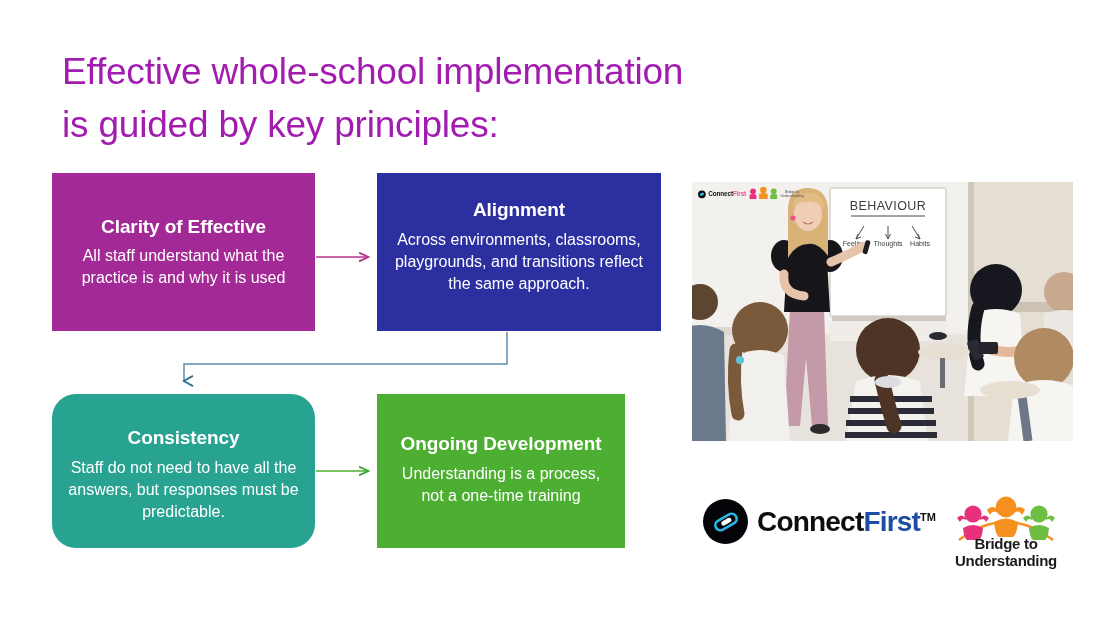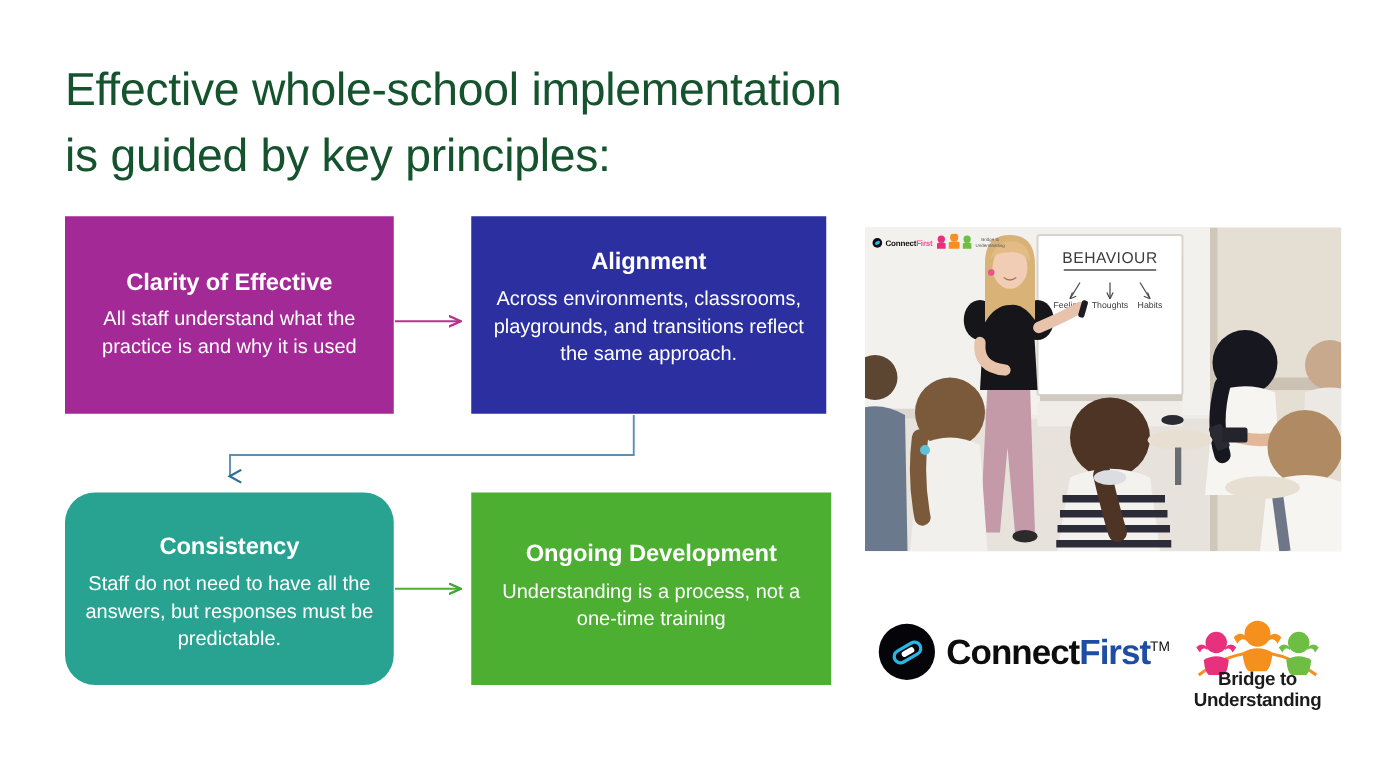--- a/index.html
+++ b/index.html
@@ -8,25 +8,25 @@
     background:#ffffff;
     font-family:"Liberation Sans", sans-serif;
     position:relative;
     overflow:hidden;
   }
   .slide { position:relative; width:1104px; height:622px; }
 
   
   .title {
     position:absolute;
-    left:52px; top:46px;
+    left:62px; top:46px;
     width:760px;
     font-size:37px;
     line-height:1.42;
-    color:#14532d;
+    color:#a21caf;
     font-weight:400;
     letter-spacing:-0.2px;
   }
   .title-line { display:block; white-space:nowrap; }
 
   
   .box {
     position:absolute;
     display:flex;
     flex-direction:column;
@@ -59,21 +59,21 @@
     padding-top:25px;
   }
   #box-consistency {
     left:52px; top:394px; width:263px; height:154px;
     background:#29A391;
     justify-content:flex-start;
     padding-top:32px;
     border-radius:24px;
   }
   #box-ongoing {
-    left:377px; top:394px; width:288px; height:154px;
+    left:377px; top:394px; width:248px; height:154px;
     background:#4CAF32;
     justify-content:flex-start;
     padding-top:38px;
   }
 
   
   .connectors {
     position:absolute; left:0; top:0;
     width:1104px; height:622px;
     pointer-events:none;
@@ -120,21 +120,21 @@
     background:#050509;
     display:flex; align-items:center; justify-content:center;
     flex:0 0 auto;
   }
   .cf-word {
     font-size:28px; font-weight:bold; letter-spacing:-0.8px;
     color:#0d0d0d; position:relative; white-space:nowrap;
   }
   .cf-word .blue { color:#1d4ea3; }
   .cf-tm {
-    font-size:11px; font-weight:normal; color:#0d0d0d;
+    font-size:11px; font-weight:bold; color:#0d0d0d;
     vertical-align:super; letter-spacing:0;
   }
 
   .logo-bridge {
     position:absolute;
     left:951px; top:496px;
     width:110px; height:78px;
   }
   .bridge-text {
     position:absolute; left:0; top:40px; width:110px;

